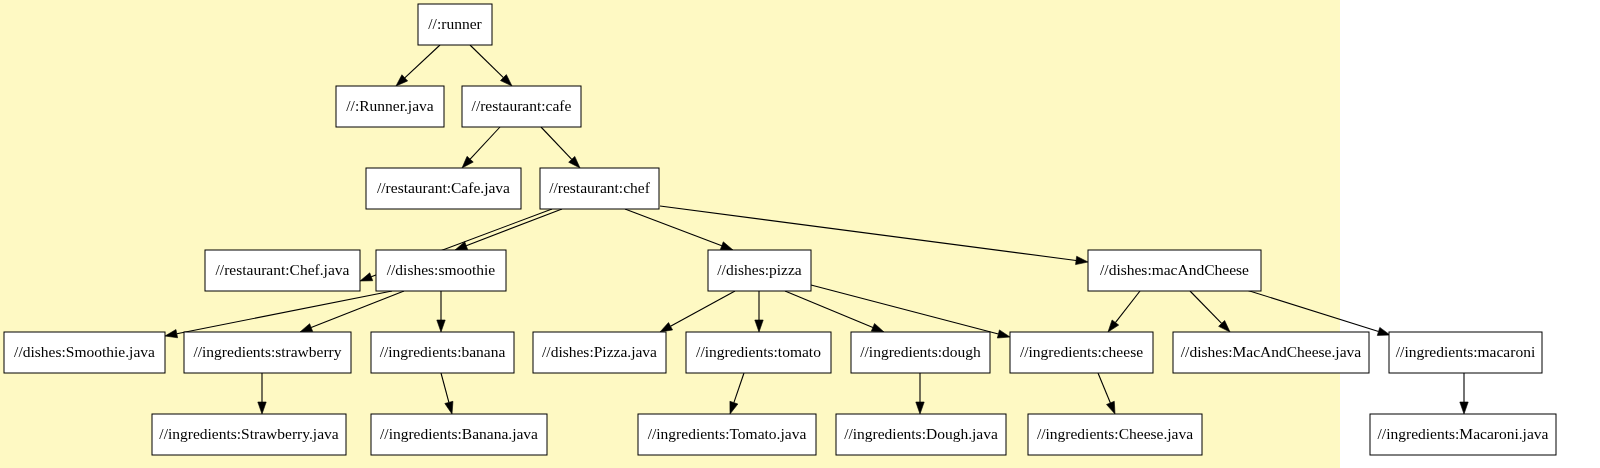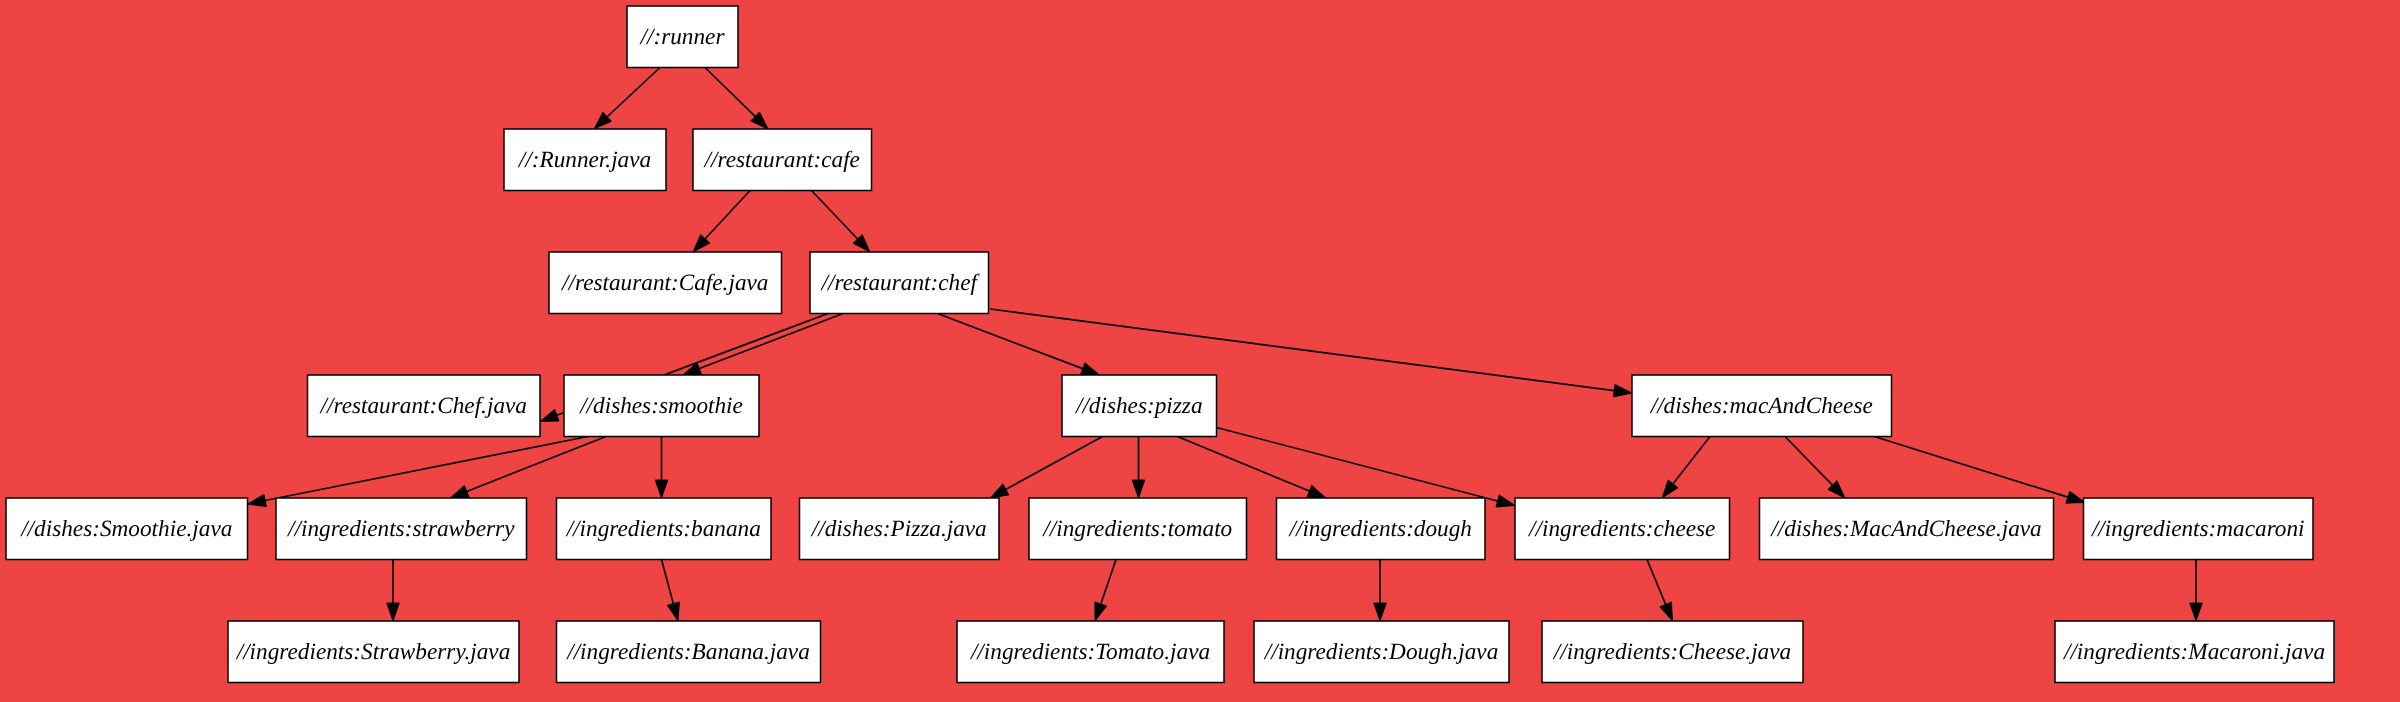--- a/index.html
+++ b/index.html
@@ -2,25 +2,24 @@
 <html><head>
 <meta charset="utf-8">
 <style>
   html, body {
     margin: 0;
     padding: 0;
     background: #ffffff;
   }
   #graph-root {
     position: relative;
-    width: 1600px;
+    width: 1340px;
     height: 468px;
-    background: #ef4444;
+    background: #fef9c3;
     font-family: "Liberation Serif", "DejaVu Serif", serif;
-    font-style: italic;
   }
   svg#graph-canvas {
     position: absolute;
     left: 0;
     top: 0;
     width: 1600px;
     height: 468px;
     display: block;
   }
   .node-rect {

